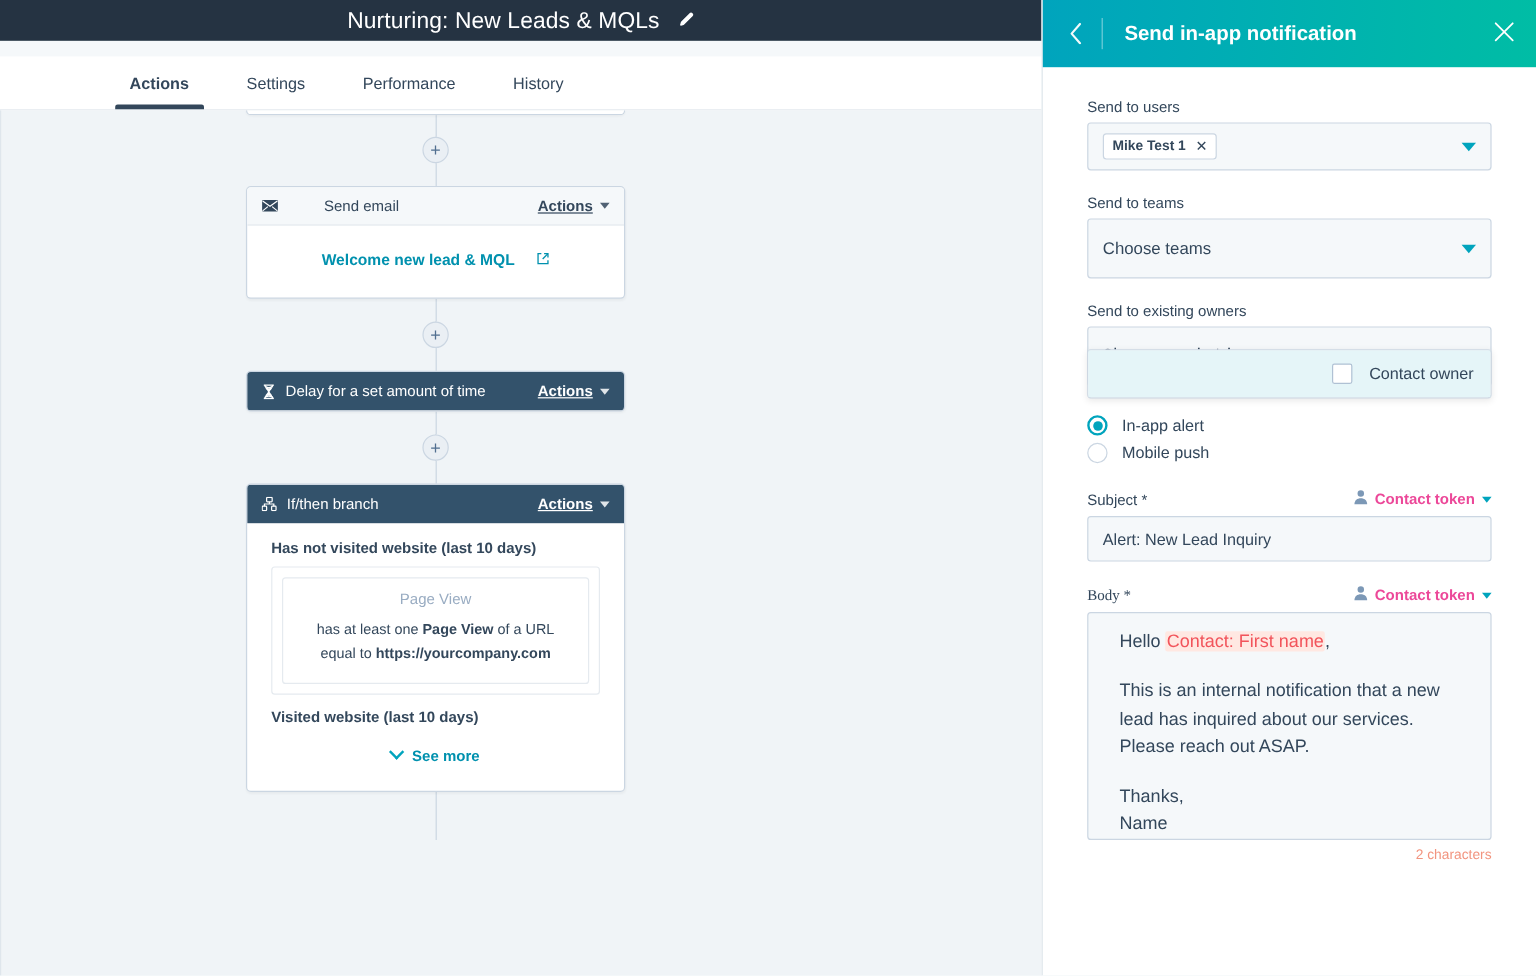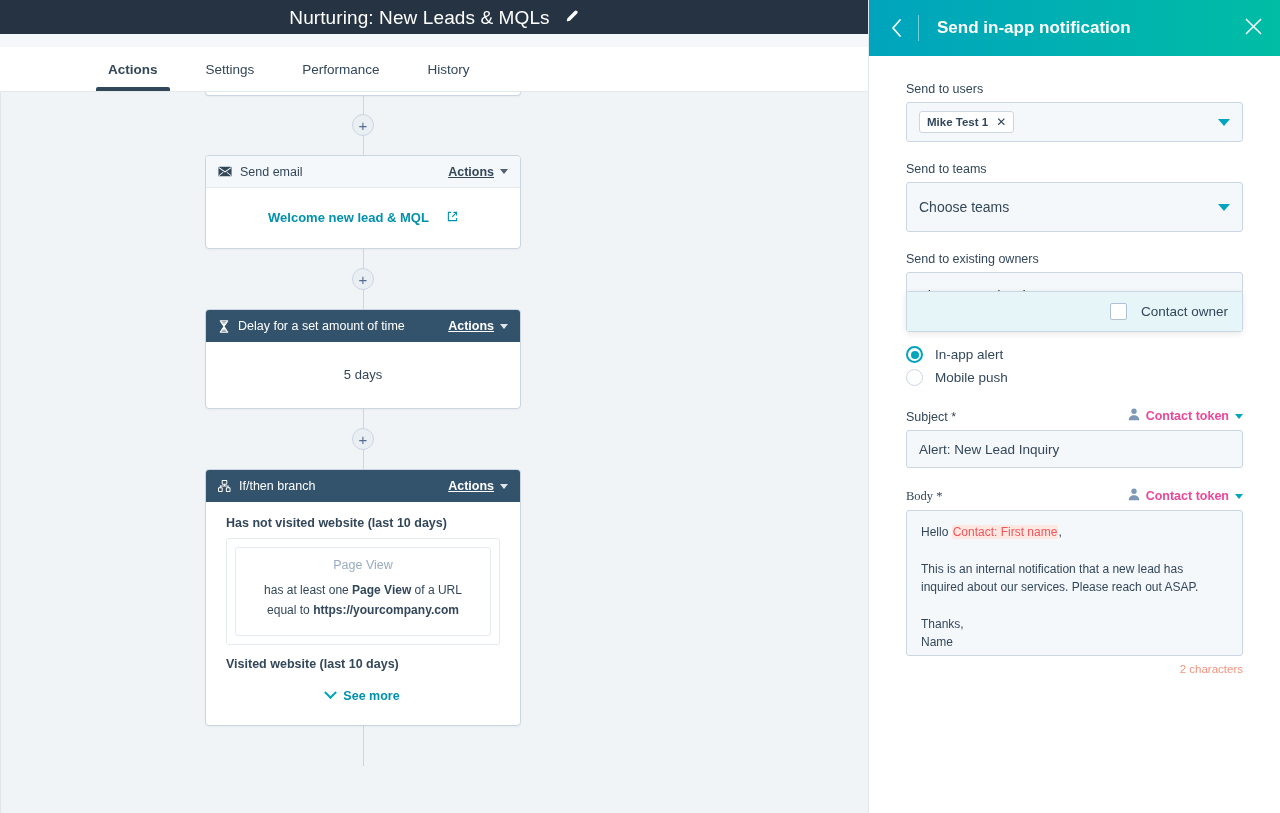--- a/index.html
+++ b/index.html
@@ -76,21 +76,21 @@
   .card {
     background: #ffffff; border: 1px solid #cbd6e2; border-radius: 4px;
     box-shadow: 0 1px 2px rgba(0,0,0,.04);
     overflow: hidden; position: relative; z-index: 2;
   }
   .card-head {
     height: 32px; display: flex; align-items: center;
     padding: 0 12px; font-size: 12.5px;
   }
   .card-head.light {
-    background: #f5f8fa; color: #33475b; border-bottom: 1px solid #e5eaef;
+    background: #f5f8fa; color: #33475b; border-bottom: 1px solid #e5eaef; gap: 30px;
   }
   .card-head.dark {
     background: #33526b; color: #ffffff;
   }
   .card-head .hicon {
     display: inline-flex; align-items: center; margin-right: 8px;
   }
   .card-head .htitle { flex: 1; white-space: nowrap; }
   .actions-link {
     font-size: 12.5px; font-weight: 700; text-decoration: underline;
@@ -237,21 +237,21 @@
   }
 
   .text-input {
     height: 38px; background: #f5f8fa; border: 1px solid #cbd6e2;
     border-radius: 3px; padding: 0 12px; display: flex; align-items: center;
     font-size: 13.5px; color: #33475b; margin-bottom: 20px; cursor: text;
   }
 
   .textarea {
     background: #f5f8fa; border: 1px solid #cbd6e2; border-radius: 3px;
-    padding: 12px 14px; height: 146px; font-size: 12px; color: #33475b;
+    padding: 12px 26px; height: 190px; font-size: 15px; color: #33475b;
     line-height: 1.55; cursor: text; overflow: hidden;
   }
   .token-hl {
     background: #ffe8e2; color: #f2545b; border-radius: 2px; padding: 0 1px;
   }
   .char-count {
     text-align: right; color: #f2947f; font-size: 11.5px; margin-top: 7px;
   }
   .blank { height: 16px; }
 </style>
@@ -331,23 +331,20 @@
               <path d="M1.5 1h9M1.5 13h9" stroke="#fff" stroke-width="1.3"></path>
               <path d="M2.5 1c0 3 7 3 7 0M2.5 13c0-3 7-3 7 0" stroke="#fff" stroke-width="1.3" fill="none"></path>
               <path d="M2.6 1.5c.2 3 6.6 3 6.8 0v0c-.2 3.5-2.6 4.2-2.6 5.5s2.4 2 2.6 5.5c-.2-3-6.6-3-6.8 0 .2-3.5 2.6-4.2 2.6-5.5S2.8 5 2.6 1.5z" fill="#fff"></path>
             </svg>
           </span>
           <span class="htitle">Delay for a set amount of time</span>
           <span class="actions-link">
             <span>Actions</span>
             <i class="caret"></i>
           </span>
-        </div>
-        <div class="card-body" style="padding:23px 14px 25px;">
-          <span class="delay-text">5 days</span>
         </div>
       </div>
 
       <div class="connector" style="height:19px;"></div>
       <div class="plus-wrap">
         <div class="line-bg"></div>
         <div class="plus-node">+</div>
       </div>
       <div class="connector" style="height:19px;"></div>
 

